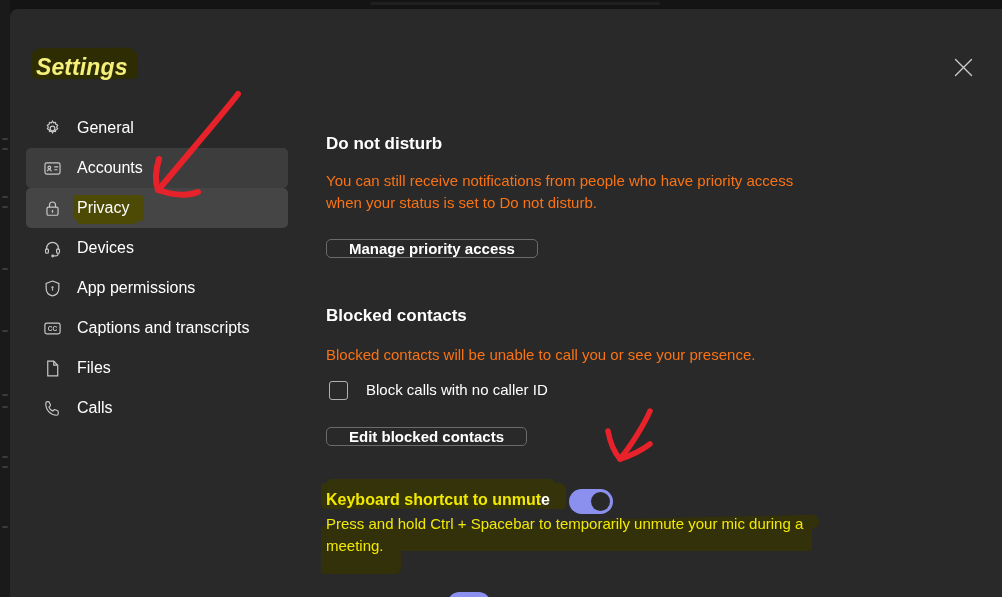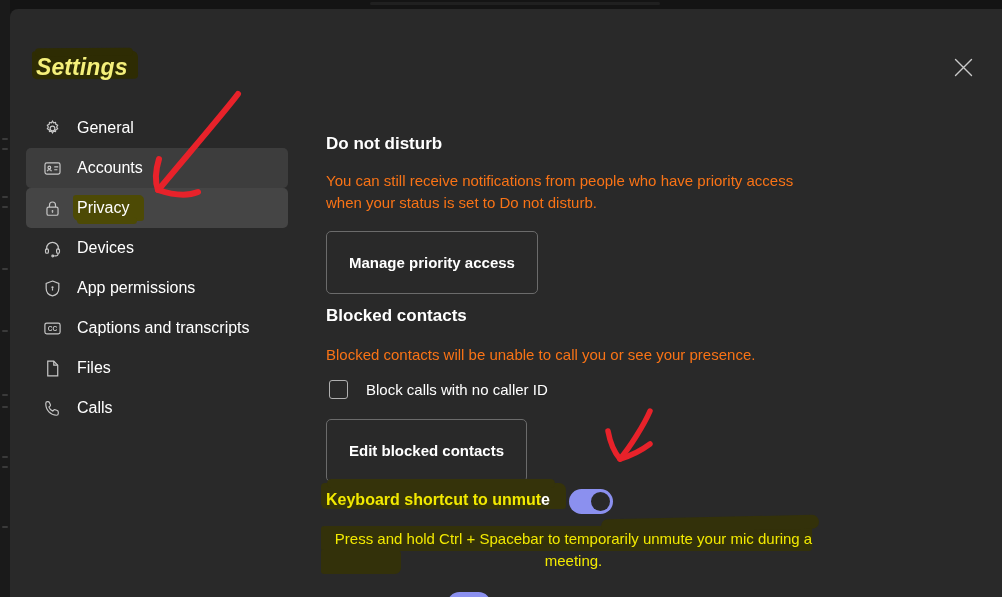--- a/index.html
+++ b/index.html
@@ -184,27 +184,29 @@
   }
 
   .pill-btn {
     display: inline-block;
     background: #292929;
     border: 1px solid #6b6b6b;
     color: #ffffff;
     font-size: 15px;
     font-weight: bold;
     border-radius: 5px;
-    padding: 22px 22px;
+    padding: 0 22px;
     cursor: pointer;
     font-family: "Liberation Sans", sans-serif;
+    margin-top: 8px;
   }
 
   .checkrow {
     display: flex;
+    align-items: center;
     cursor: pointer;
   }
   .checkbox {
     width: 19px; height: 19px;
     border: 1.5px solid #b0b0b0;
     border-radius: 3px;
     background: transparent;
     flex: 0 0 19px;
   }
   .checkrow .cb-label {
@@ -270,27 +272,26 @@
   .toggle .knob {
     position: absolute;
     right: 3px; top: 3px;
     width: 19px; height: 19px;
     border-radius: 50%;
     background: #292929;
   }
 
   .kb-desc {
     position: absolute;
-    left: 10px; top: 414px;
+    left: 10px; top: 399px;
     width: 495px;
     font-size: 15px;
     line-height: 22px;
     color: #f2e900;
     z-index: 2;
-    text-align: center;
   }
   .hl-desc1 {
     position: absolute;
     left: 5px; top: 412px;
     width: 491px; height: 25px;
     background: #33310a;
     border-radius: 3px;
     z-index: 1;
   }
   .hl-desc1::before {

